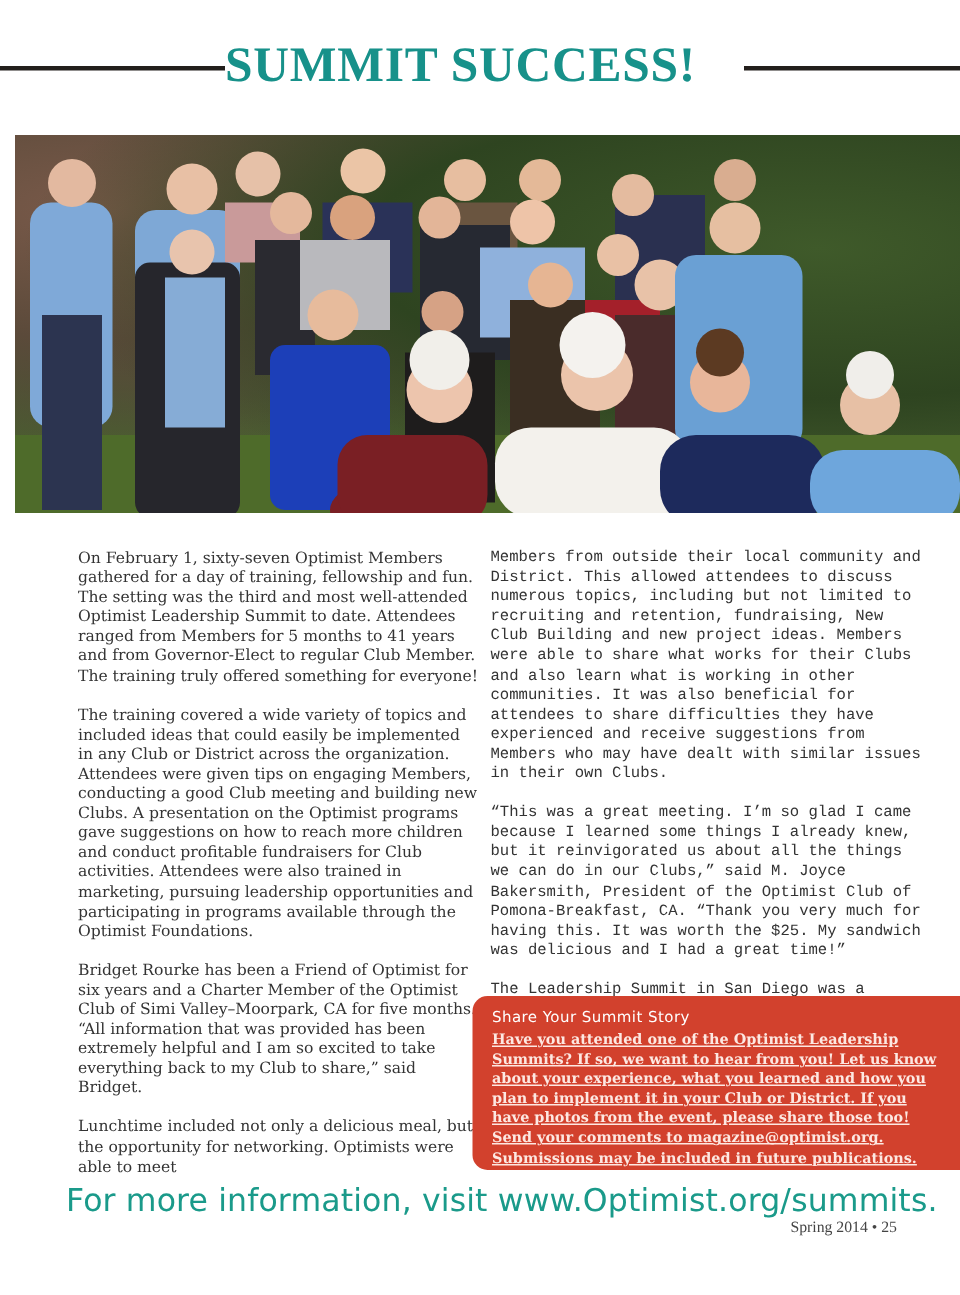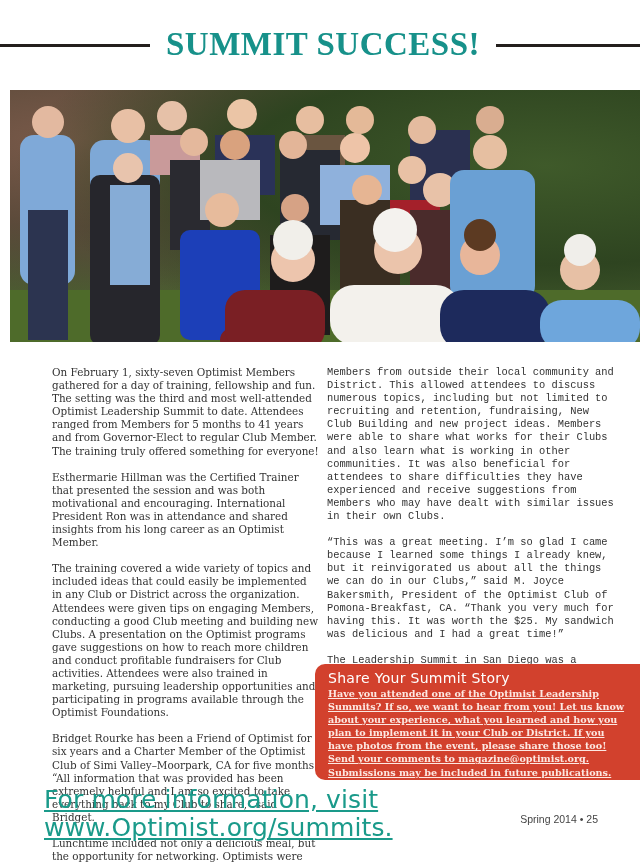--- a/index.html
+++ b/index.html
@@ -4,21 +4,21 @@
   <style>
     * { margin: 0; padding: 0; box-sizing: border-box; }
     html, body { width: 640px; height: 863px; background: #ffffff; overflow: hidden; }
     body { position: relative; font-family: "DejaVu Serif", serif; color: #2b2b2b; }
 
     .header { position: absolute; top: 24px; left: 0; width: 640px; height: 40px; }
     .header .rule { position: absolute; top: 20px; height: 3px; background: #231f1c; }
     .header .rule.left { left: 0; width: 150px; }
     .header .rule.right { left: 496px; width: 144px; }
     .header .title {
-      position: absolute; left: 150px; width: 346px; top: 0; text-align: center;
+      position: absolute; left: 150px; width: 346px; top: 0; 
       font-family: "Liberation Serif", serif; font-weight: bold; font-size: 33px;
       color: #17918a; letter-spacing: 0.5px; line-height: 40px;
     }
 
     .photo {
       position: absolute; left: 10px; top: 90px; width: 630px; height: 252px;
       overflow: hidden;
       background:
         radial-gradient(ellipse at 85% 30%, #3f5a2a 0%, #2e4420 40%, transparent 70%),
         radial-gradient(ellipse at 10% 20%, #7a5a4a 0%, #5b4a3a 30%, transparent 60%),
@@ -30,37 +30,37 @@
     .col.left { left: 52px; width: 268px; }
     .col.right { left: 327px; width: 290px; font-family: Liberation Mono, monospace; }
     .col p { margin-bottom: 13px; }
 
     .sharebox {
       position: absolute; left: 315px; top: 664px; width: 325px; height: 116px;
       background: #d2412d; border-radius: 10px 0 0 10px;
       padding: 6px 10px 0 13px; color: #fff;
     }
     .sharebox .sb-title {
-      font-family: "DejaVu Sans", sans-serif; font-size: 14px; line-height: 17px;
+      font-family: "DejaVu Sans", sans-serif; font-size: 10px; line-height: 17px;
       color: #ffffff; letter-spacing: 0.3px;
     }
     .sharebox .sb-body {
       font-family: "DejaVu Serif", serif; font-weight: bold; font-size: 9.6px; line-height: 13.1px;
       color: #fde8e2;
       text-decoration: underline;
     }
 
     .more-info {
       position: absolute; left: 44px; top: 786px; width: 596px;
-      font-family: "DejaVu Sans", sans-serif; font-size: 25px; line-height: 28px;
-      color: #1a9a8a; letter-spacing: 0.1px; text-decoration: underline;
+      font-family: "DejaVu Sans", sans-serif; font-size: 21px; line-height: 28px;
+      color: #1a9a8a; letter-spacing: 0.1px;
     }
     .footer {
       position: absolute; right: 42px; top: 813px;
-      font-family: Liberation Sans, sans-serif; font-size: 10.5px; color: #444; text-align: center;
+      font-family: Liberation Serif, serif; font-size: 10.5px; color: #444; text-align: center;
     }
   </style>
 </head>
 <body>
 
 <div class="header">
   <div class="rule left"></div>
   <h1 class="title">SUMMIT SUCCESS!</h1>
   <div class="rule right"></div>
 </div>
@@ -130,21 +130,20 @@
       <circle cx="470" cy="145" r="16" fill="#5c3a22"></circle>
       <rect x="530" y="210" width="100" height="50" rx="22" fill="#6ea6dc"></rect>
       <circle cx="570" cy="180" r="20" fill="#e7c0a5"></circle>
       <circle cx="570" cy="160" r="16" fill="#f0eeea"></circle>
     </g>
   </svg>
 </div>
 
 <div class="col left">
   <p>On February 1, sixty-seven Optimist Members gathered for a day of training, fellowship and fun.  The setting was the third and most well-attended Optimist Leadership Summit to date. Attendees ranged from Members for 5 months to 41 years and from Governor-Elect to regular Club Member. The training truly offered something for everyone!</p>
-  <p>Esthermarie Hillman was the Certified Trainer that presented the session and was both motivational and encouraging. International President Ron was in attendance and shared insights from his long career as an Optimist Member.</p>
   <p>The training covered a wide variety of topics and included ideas that could easily be implemented in any Club or District across the organization. Attendees were given tips on engaging Members, conducting a good Club meeting and building new Clubs. A presentation on the Optimist programs gave suggestions on how to reach more children and conduct profitable fundraisers for Club activities. Attendees were also trained in marketing, pursuing leadership opportunities and participating in programs available through the Optimist Foundations.</p>
   <p>Bridget Rourke has been a Friend of Optimist for six years and a Charter Member of the Optimist Club of Simi Valley–Moorpark, CA for five months. “All information that was provided has been extremely helpful and I am so excited to take everything back to my Club to share,” said Bridget.</p>
   <p>Lunchtime included not only a delicious meal, but the opportunity for networking. Optimists were able to meet</p>
 </div>
 
 <div class="col right">
   <p>Members from outside their local community and District. This allowed attendees to discuss numerous topics, including but not limited to recruiting and retention, fundraising, New Club Building and new project ideas. Members were able to share what works for their Clubs and also learn what is working in other communities. It was also beneficial for attendees to share difficulties they have experienced and receive suggestions from Members who may have dealt with similar issues in their own Clubs.</p>
   <p>“This was a great meeting. I’m so glad I came because I learned some things I already knew, but it reinvigorated us about all the things we can do in our Clubs,” said M. Joyce Bakersmith, President of the Optimist Club of Pomona-Breakfast, CA. “Thank you very much for having this. It was worth the $25. My sandwich was delicious and I had a great time!”</p>
   <p>The Leadership Summit in San Diego was a worthwhile experience for everyone in attendance. There is still time to attend a Summit and learn valuable information to benefit yourself, your Club and your community.</p>
 </div>

